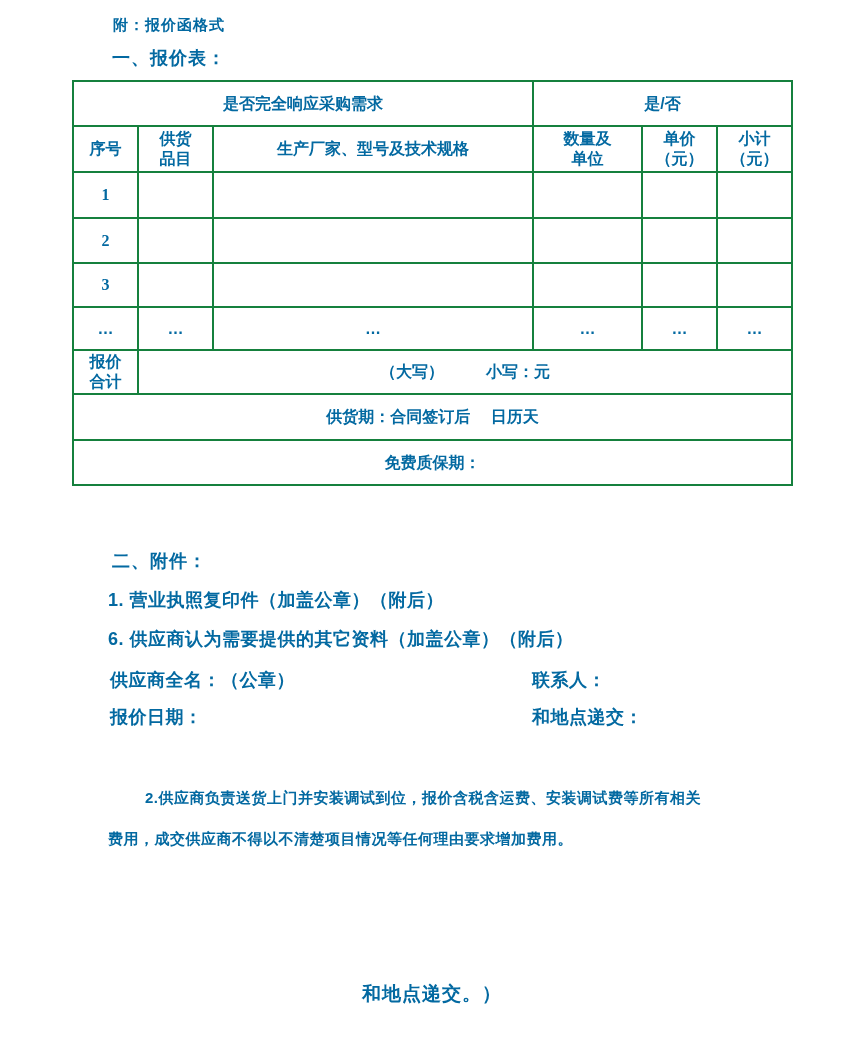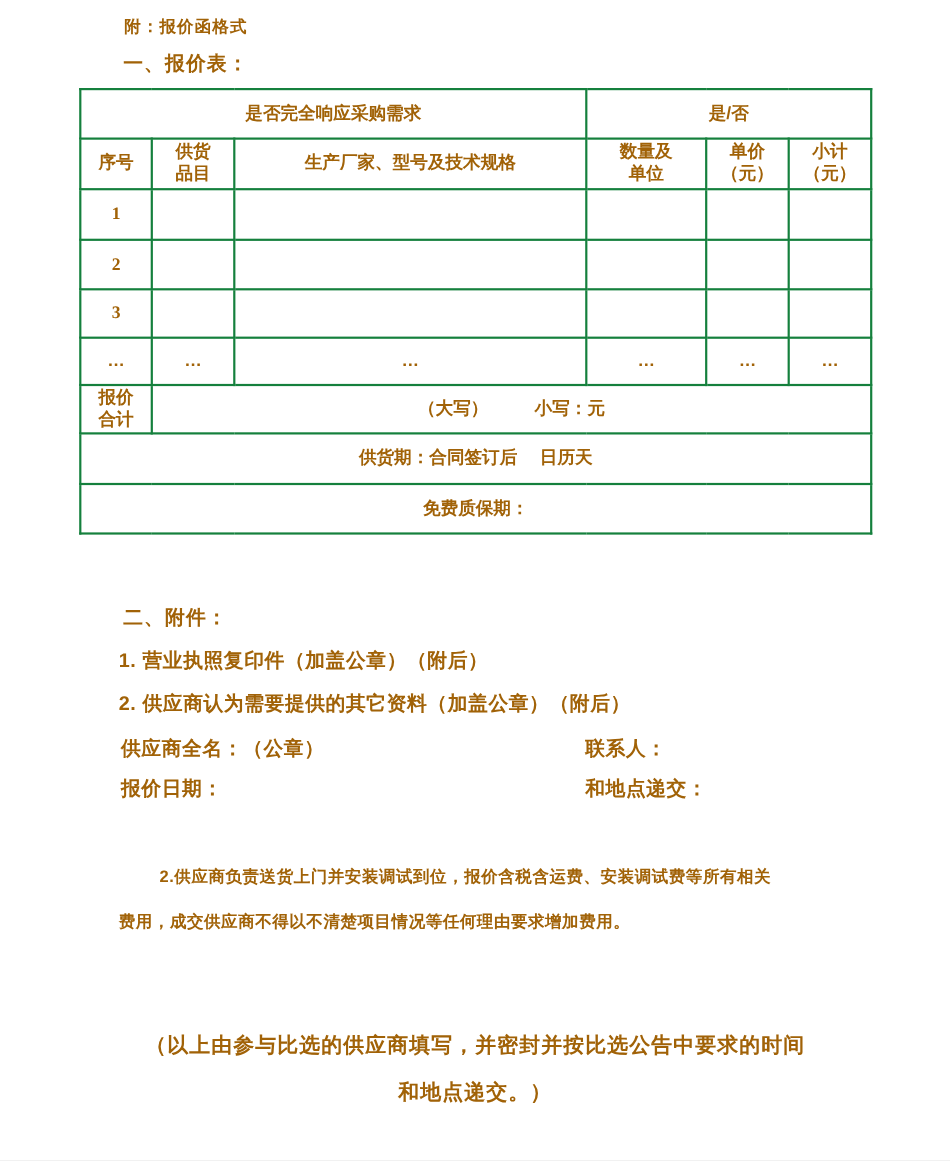--- a/index.html
+++ b/index.html
@@ -3,21 +3,21 @@
 <meta charset="utf-8">
 <style>
   html, body { margin: 0; padding: 0; background: #e8e8e8; }
   .page {
     position: relative;
     width: 864px;
     height: 1055px;
     margin: 0 auto;
     background: #ffffff;
     font-family: "Liberation Sans", sans-serif;
-    color: #a16207;
+    color: #0369a1;
     overflow: hidden;
   }
   .abs { position: absolute; line-height: 1.15; }
   .ml { white-space: pre-line; }
 
   .attachment-note {
     left: 113px; top: 17px;
     font-family: "Liberation Serif", serif;
     font-weight: 600;
     font-size: 15px;
@@ -159,26 +159,25 @@
         <td colspan="6" class="left-cell">供货期：合同签订后　 日历天</td>
       </tr>
       <tr class="warrrow">
         <td colspan="6" class="left-cell">免费质保期：</td>
       </tr>
     </tbody>
   </table>
 
   <div class="abs sec-title" style="left:112px; top:551px;">二、附件：</div>
   <div class="abs body-line" style="left:108px; top:590px;">1. 营业执照复印件（加盖公章）（附后）</div>
-  <div class="abs body-line" style="left:108px; top:629px;">2. 供应商认为需要提供的其它资料（加盖公章）（附后）</div>
+  <div class="abs body-line" style="left:108px; top:629px;">6. 供应商认为需要提供的其它资料（加盖公章）（附后）</div>
 
   <div class="abs body-line" style="left:110px; top:670px;">供应商全名：（公章）</div>
   <div class="abs body-line" style="left:532px; top:670px;">联系人：</div>
   <div class="abs body-line" style="left:110px; top:707px;">报价日期：</div>
   <div class="abs body-line" style="left:532px; top:707px;">和地点递交：</div>
 
   <div class="abs note-line note-cont" style="left:145px; top:789px;">2.供应商负责送货上门并安装调试到位，报价含税含运费、安装调试费等所有相关</div>
   <div class="abs note-line note-cont" style="left:108px; top:830px;">费用，成交供应商不得以不清楚项目情况等任何理由要求增加费用。</div>
 
-  <div class="abs footer-line" style="top:940px;">（以上由参与比选的供应商填写，并密封并按比选公告中要求的时间</div>
   <div class="abs footer-line" style="top:983px;">和地点递交。）</div>
 
 </div>
 
 </body></html>

